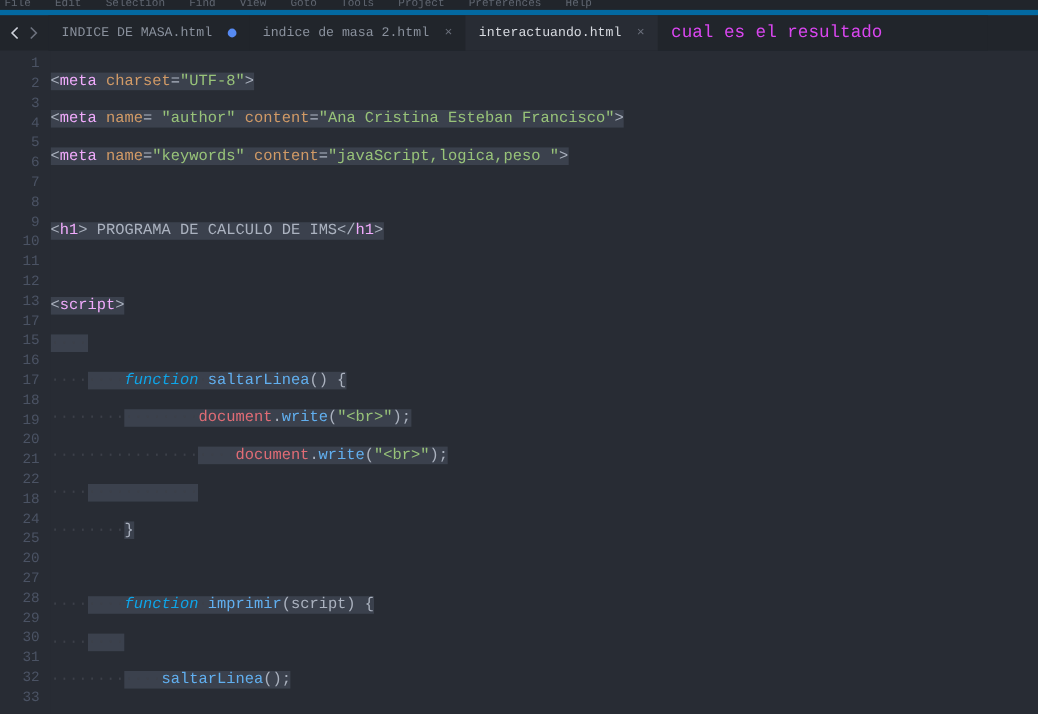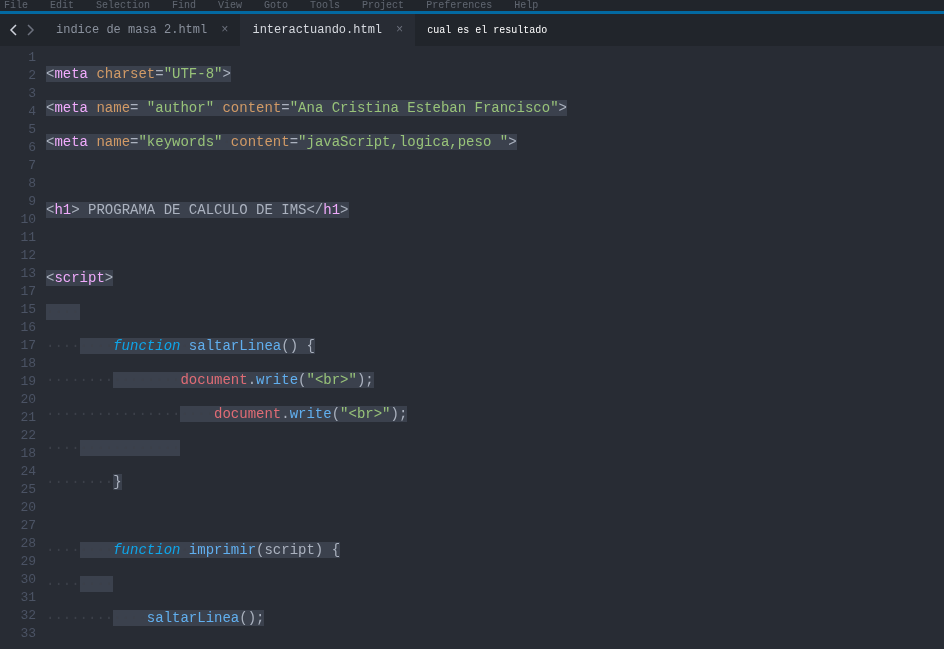--- a/index.html
+++ b/index.html
@@ -1,27 +1,27 @@
 <!DOCTYPE html>
 <html><head>
 <meta charset="utf-8">
 <style>
   html,body{margin:0;padding:0;overflow:hidden;width:944px;height:649px;background:#282c34;font-family:Consolas,"Courier New",monospace;font-size:14px;color:#abb2bf}
   *{box-sizing:border-box}
-  .menubar{height:14px;background:#21252b;color:#9da5b4;font-size:10px;padding:0 4px;display:flex;align-items:flex-end;gap:22px;border-bottom:3px solid #0369a1}
+  .menubar{height:14px;background:#21252b;color:#9da5b4;font-size:10px;padding:0 4px;display:flex;align-items:flex-end;gap:22px;border-bottom:5px solid #0369a1}
   .menubar span{opacity:.5}
   .nav-row{display:flex;align-items:center;height:32px;background:#21252b}
   .nav-arrows{display:flex;align-items:center;padding:0 8px;color:#6c717d}
   .nav-arrows svg{cursor:pointer}
   .tabbar{display:flex;flex:1;height:32px}
   .tab{display:flex;align-items:center;padding:0 12px;color:#8a919d;position:relative;white-space:nowrap;background:#21252b;font-size:12px;cursor:pointer}
   .tab.active{background:#282c34;color:#d7dae0}
   .tab .dot{width:8px;height:8px;border-radius:50%;background:#568af2;margin-left:14px}
   .tab .close{margin-left:14px;color:#6c717d}
-  .search-tab{flex:0 0 auto;min-width:300px;background:#21252b;color:#ffffff;display:flex;align-items:center;padding:0 12px;font-size:10px}
+  .search-tab{flex:0 0 auto;min-width:300px;background:#21252b;color:#d946ef;display:flex;align-items:center;padding:0 12px;font-size:16px}
   .editor{display:flex;height:603px}
   .gutter{width:46px;background:#282c34;color:#4b5364;text-align:right;padding-top:3px;font-size:13px;user-select:none}
   .gutter div{height:18px;line-height:18px;padding-right:10px}
   .code{flex:1;padding-top:3px;white-space:pre;font-size:14px;letter-spacing:0px;overflow:hidden}
   .code .row{height:18px;line-height:18px}
   .hl{background:#3b414d}
   .p{color:#abb2bf}
   .tg{color:#f0abfc}
   .at{color:#d19a66}
   .st{color:#98c379}
@@ -50,20 +50,24 @@
 <div class="nav-row">
   <div class="nav-arrows">
     <svg width="12" height="12" viewBox="0 0 12 12">
         <path d="M8 1 L3 6 L8 11" fill="none" stroke="#cfd3dc" stroke-width="1.5"></path>
       </svg>
     <svg width="12" height="12" viewBox="0 0 12 12" style="margin-left:4px">
         <path d="M4 1 L9 6 L4 11" fill="none" stroke="#6c717d" stroke-width="1.5"></path>
       </svg>
   </div>
   <div class="tabbar">
+    <div class="tab">
+      <span>INDICE DE MASA.html</span>
+      <span class="dot"></span>
+    </div>
     <div class="tab">
       <span>indice de masa 2.html</span>
       <span class="close">×</span>
     </div>
     <div class="tab active">
       <span>interactuando.html</span>
       <span class="close">×</span>
     </div>
     <div class="search-tab">
       <span>cual es el resultado</span>

